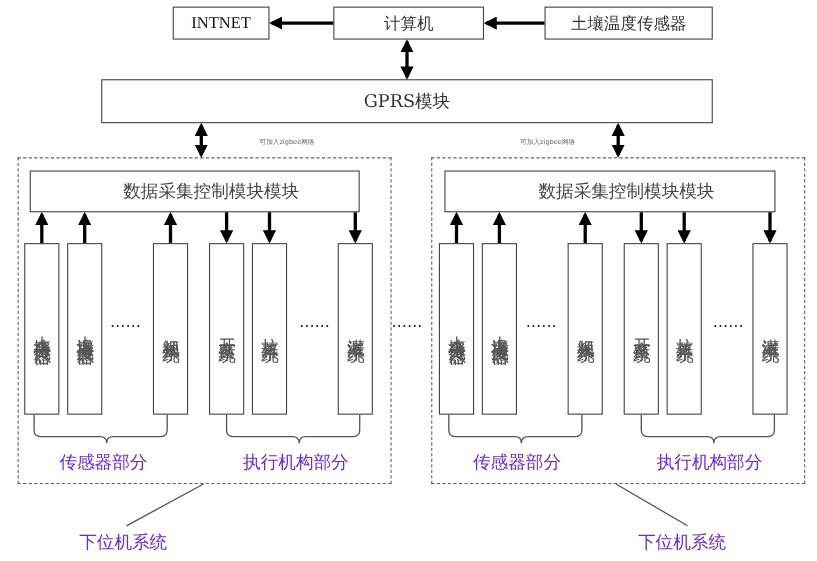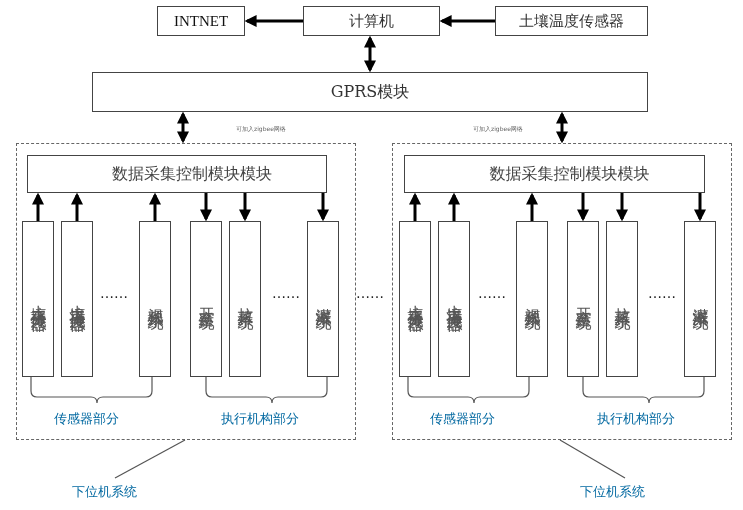--- a/index.html
+++ b/index.html
@@ -8,21 +8,21 @@
   .box { position: absolute; border: 1.3px solid #444; background: #fff; box-sizing: border-box;
          display: flex; align-items: center; justify-content: center; }
   .top-text { font-size: 15px; color: #333; }
   .latin { font-family: "Liberation Serif", "DejaVu Serif", serif; font-size: 15px; color: #111; }
   .gprs { font-size: 16px; }
   .dcm { font-size: 16px; color: #444; padding-left: 30px; }
   .vbox { position: absolute; border: 1.3px solid #444; background: #fff; box-sizing: border-box;
           display: flex; align-items: center; justify-content: center; }
   .vtext { writing-mode: vertical-rl; text-orientation: upright; font-size: 16px; color: #555; letter-spacing: 2px; }
   .dashed { position: absolute; border: 1.6px dashed #666; box-sizing: border-box; }
-  .label { position: absolute; font-size: 13px; color: #0369a1; white-space: nowrap;
+  .label { position: absolute; font-size: 16px; color: #6d28d9; white-space: nowrap;
            font-family: "DejaVu Sans", "Liberation Sans", sans-serif; }
   .note { position: absolute; font-size: 6px; color: #666; white-space: nowrap;
           font-family: "DejaVu Sans", sans-serif; }
   .dots { position: absolute; font-size: 14px; color: #222; letter-spacing: 0px; font-family: "DejaVu Sans", sans-serif; }
   svg#overlay { position: absolute; left: 0; top: 0; }
 </style>
 </head>
 <body>
 
 <div class="box latin" style="left:157px; top:6px; width:88px; height:30px;">

